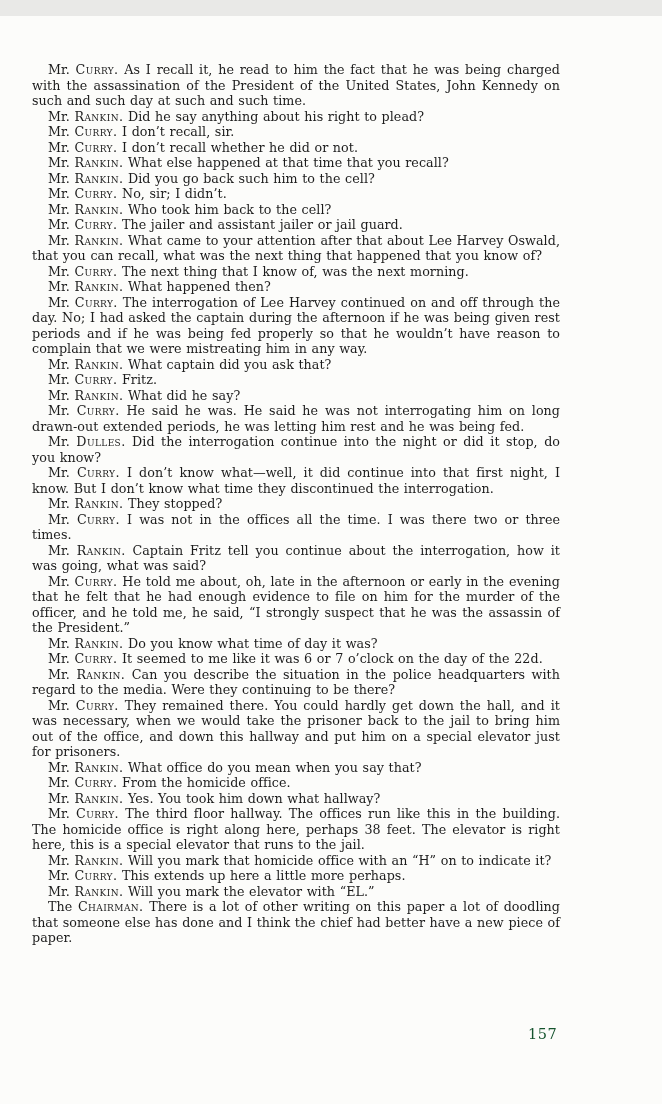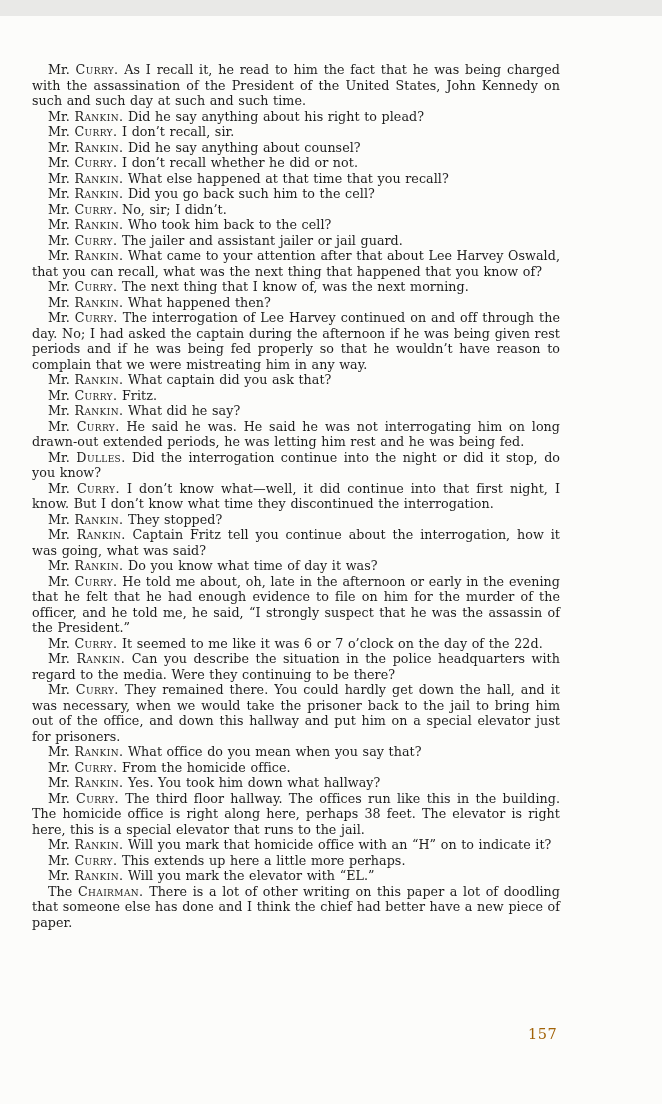--- a/index.html
+++ b/index.html
@@ -36,35 +36,34 @@
   .speaker .sp-name {
     font-variant-caps: small-caps;
     letter-spacing: 0.4px;
   }
   .folio {
     position: absolute;
     left: 528px;
     top: 1010px;
     font-size: 14.5px;
     letter-spacing: 0.5px;
-    color: #a16207;
+    color: #14532d;
   }
 </style>
 </head>
 <body>
 
 <div class="page">
   <main class="text-block" id="transcript-host">
   <p class="para"><span class="speaker"><span class="sp-pre">Mr.</span> <span class="sp-name">Curry.</span></span> <span class="sp-body">As I recall it, he read to him the fact that he was being charged with the assassination of the President of the United States, John Kennedy on such and such day at such and such time.</span></p>
 
   <p class="para"><span class="speaker"><span class="sp-pre">Mr.</span> <span class="sp-name">Rankin.</span></span> <span class="sp-body">Did he say anything about his right to plead?</span></p>
 
   <p class="para"><span class="speaker"><span class="sp-pre">Mr.</span> <span class="sp-name">Curry.</span></span> <span class="sp-body">I don’t recall, sir.</span></p>
 
-  <p class="para"><span class="speaker"><span class="sp-pre">Mr.</span> <span class="sp-name">Rankin.</span></span> <span class="sp-body">Did he say anything about counsel?</span></p>
 
   <p class="para"><span class="speaker"><span class="sp-pre">Mr.</span> <span class="sp-name">Curry.</span></span> <span class="sp-body">I don’t recall whether he did or not.</span></p>
 
   <p class="para"><span class="speaker"><span class="sp-pre">Mr.</span> <span class="sp-name">Rankin.</span></span> <span class="sp-body">What else happened at that time that you recall?</span></p>
 
 
   <p class="para"><span class="speaker"><span class="sp-pre">Mr.</span> <span class="sp-name">Rankin.</span></span> <span class="sp-body">Did you go back such him to the cell?</span></p>
 
   <p class="para"><span class="speaker"><span class="sp-pre">Mr.</span> <span class="sp-name">Curry.</span></span> <span class="sp-body">No, sir; I didn’t.</span></p>
 
@@ -87,26 +86,27 @@
   <p class="para"><span class="speaker"><span class="sp-pre">Mr.</span> <span class="sp-name">Rankin.</span></span> <span class="sp-body">What did he say?</span></p>
 
   <p class="para"><span class="speaker"><span class="sp-pre">Mr.</span> <span class="sp-name">Curry.</span></span> <span class="sp-body">He said he was.  He said he was not interrogating him on long drawn-out extended periods, he was letting him rest and he was being fed.</span></p>
 
   <p class="para"><span class="speaker"><span class="sp-pre">Mr.</span> <span class="sp-name">Dulles.</span></span> <span class="sp-body">Did the interrogation continue into the night or did it stop, do you know?</span></p>
 
   <p class="para"><span class="speaker"><span class="sp-pre">Mr.</span> <span class="sp-name">Curry.</span></span> <span class="sp-body">I don’t know what—well, it did continue into that first night, I know.  But I don’t know what time they discontinued the interrogation.</span></p>
 
   <p class="para"><span class="speaker"><span class="sp-pre">Mr.</span> <span class="sp-name">Rankin.</span></span> <span class="sp-body">They stopped?</span></p>
 
+  <p class="para"><span class="speaker"><span class="sp-pre">Mr.</span> <span class="sp-name">Curry.</span></span> <span class="sp-body">I was not in the offices all the time.  I was there two or three times.</span></p>
 
   <p class="para"><span class="speaker"><span class="sp-pre">Mr.</span> <span class="sp-name">Rankin.</span></span> <span class="sp-body">Captain Fritz tell you continue about the interrogation, how it was going, what was said?</span></p>
 
+  <p class="para"><span class="speaker"><span class="sp-pre">Mr.</span> <span class="sp-name">Curry.</span></span> <span class="sp-body">He told me about, oh, late in the afternoon or early in the evening that he felt that he had enough evidence to file on him for the murder of the officer, and he told me, he said, “I strongly suspect that he was the assassin of the President.”</span></p>
+
   <p class="para"><span class="speaker"><span class="sp-pre">Mr.</span> <span class="sp-name">Rankin.</span></span> <span class="sp-body">Do you know what time of day it was?</span></p>
-
-  <p class="para"><span class="speaker"><span class="sp-pre">Mr.</span> <span class="sp-name">Curry.</span></span> <span class="sp-body">He told me about, oh, late in the afternoon or early in the evening that he felt that he had enough evidence to file on him for the murder of the officer, and he told me, he said, “I strongly suspect that he was the assassin of the President.”</span></p>
 
   <p class="para"><span class="speaker"><span class="sp-pre">Mr.</span> <span class="sp-name">Curry.</span></span> <span class="sp-body">It seemed to me like it was 6 or 7 o’clock on the day of the 22d.</span></p>
 
   <p class="para"><span class="speaker"><span class="sp-pre">Mr.</span> <span class="sp-name">Rankin.</span></span> <span class="sp-body">Can you describe the situation in the police headquarters with regard to the media.  Were they continuing to be there?</span></p>
 
   <p class="para"><span class="speaker"><span class="sp-pre">Mr.</span> <span class="sp-name">Curry.</span></span> <span class="sp-body">They remained there.  You could hardly get down the hall, and it was necessary, when we would take the prisoner back to the jail to bring him out of the office, and down this hallway and put him on a special elevator just for prisoners.</span></p>
 
   <p class="para"><span class="speaker"><span class="sp-pre">Mr.</span> <span class="sp-name">Rankin.</span></span> <span class="sp-body">What office do you mean when you say that?</span></p>
 
   <p class="para"><span class="speaker"><span class="sp-pre">Mr.</span> <span class="sp-name">Curry.</span></span> <span class="sp-body">From the homicide office.</span></p>

